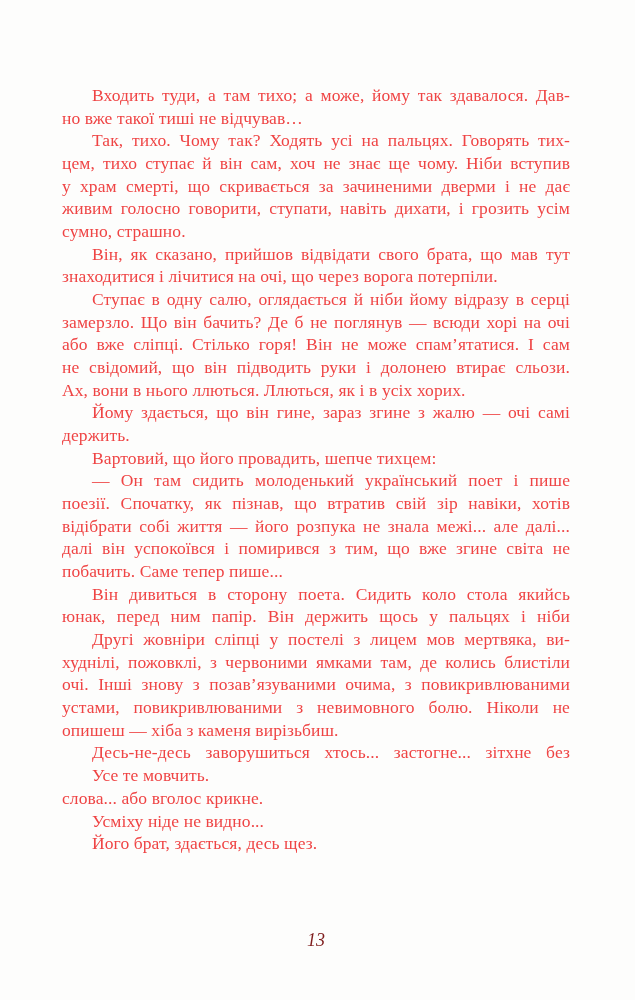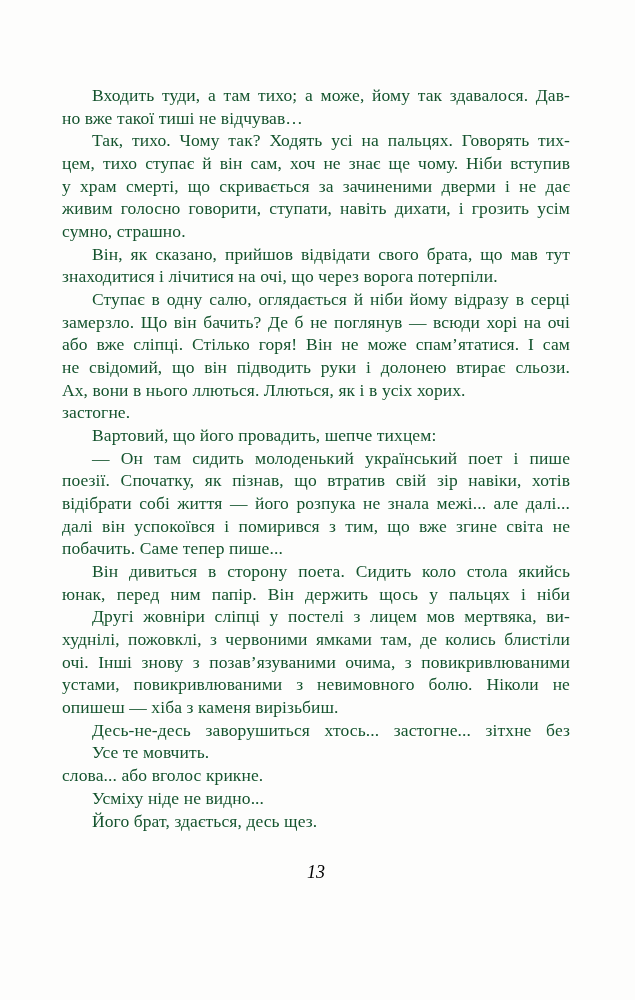--- a/index.html
+++ b/index.html
@@ -17,46 +17,46 @@
   .page {
     position: absolute;
     inset: 0;
   }
   .text-block {
     position: absolute;
     left: 62px;
     top: 84px;
     width: 508px;
     font-size: 17.5px;
-    color: #14532d;
+    color: #ef4444;
     letter-spacing: 0.1px;
   }
   .line {
     height: 22.68px;
     line-height: 22.68px;
     overflow: hidden;
     text-align: justify;
     text-align-last: justify;
     white-space: normal;
   }
   .line.last {
     text-align-last: left;
   }
   .line.first {
     text-indent: 30px;
   }
   .page-number {
     position: absolute;
     left: 62px;
     width: 508px;
-    top: 862px;
+    top: 930px;
     text-align: center;
     font-style: italic;
     font-size: 18px;
-    color: #000000;
+    color: #7f1d1d;
   }
 </style>
 </head>
 <body>
 
 <div class="page">
   <div class="text-block">
       <div class="line first">Входить туди, а там тихо; а може, йому так здавалося. Дав-</div>
       <div class="line last">но вже такої тиші не відчував…</div>
       <div class="line first">Так, тихо. Чому так? Ходять усі на пальцях. Говорять тих-</div>
@@ -64,21 +64,22 @@
       <div class="line">у храм смерті, що скривається за зачиненими дверми і не дає</div>
       <div class="line">живим голосно говорити, ступати, навіть дихати, і грозить усім</div>
       <div class="line last">сумно, страшно.</div>
       <div class="line first">Він, як сказано, прийшов відвідати свого брата, що мав тут</div>
       <div class="line last">знаходитися і лічитися на очі, що через ворога потерпіли.</div>
       <div class="line first">Ступає в одну салю, оглядається й ніби йому відразу в серці</div>
       <div class="line">замерзло. Що він бачить? Де б не поглянув — всюди хорі на очі</div>
       <div class="line">або вже сліпці. Стілько горя! Він не може спам’ятатися. І сам</div>
       <div class="line">не свідомий, що він підводить руки і долонею втирає сльози.</div>
       <div class="line last">Ах, вони в нього ллються. Ллються, як і в усіх хорих.</div>
-      <div class="line last">застогне.</div>
+      <div class="line first">Йому здається, що він гине, зараз згине з жалю — очі самі</div>
+      <div class="line last">держить.</div>
       <div class="line first last">Вартовий, що його провадить, шепче тихцем:</div>
       <div class="line first">— Он там сидить молоденький український поет і пише</div>
       <div class="line">поезії. Спочатку, як пізнав, що втратив свій зір навіки, хотів</div>
       <div class="line">відібрати собі життя — його розпука не знала межі... але далі...</div>
       <div class="line">далі він успокоївся і помирився з тим, що вже згине світа не</div>
       <div class="line last">побачить. Саме тепер пише...</div>
       <div class="line first">Він дивиться в сторону поета. Сидить коло стола якийсь</div>
       <div class="line">юнак, перед ним папір. Він держить щось у пальцях і ніби</div>
       <div class="line first">Другі жовніри сліпці у постелі з лицем мов мертвяка, ви-</div>
       <div class="line">худнілі, пожовклі, з червоними ямками там, де колись блистіли</div>

